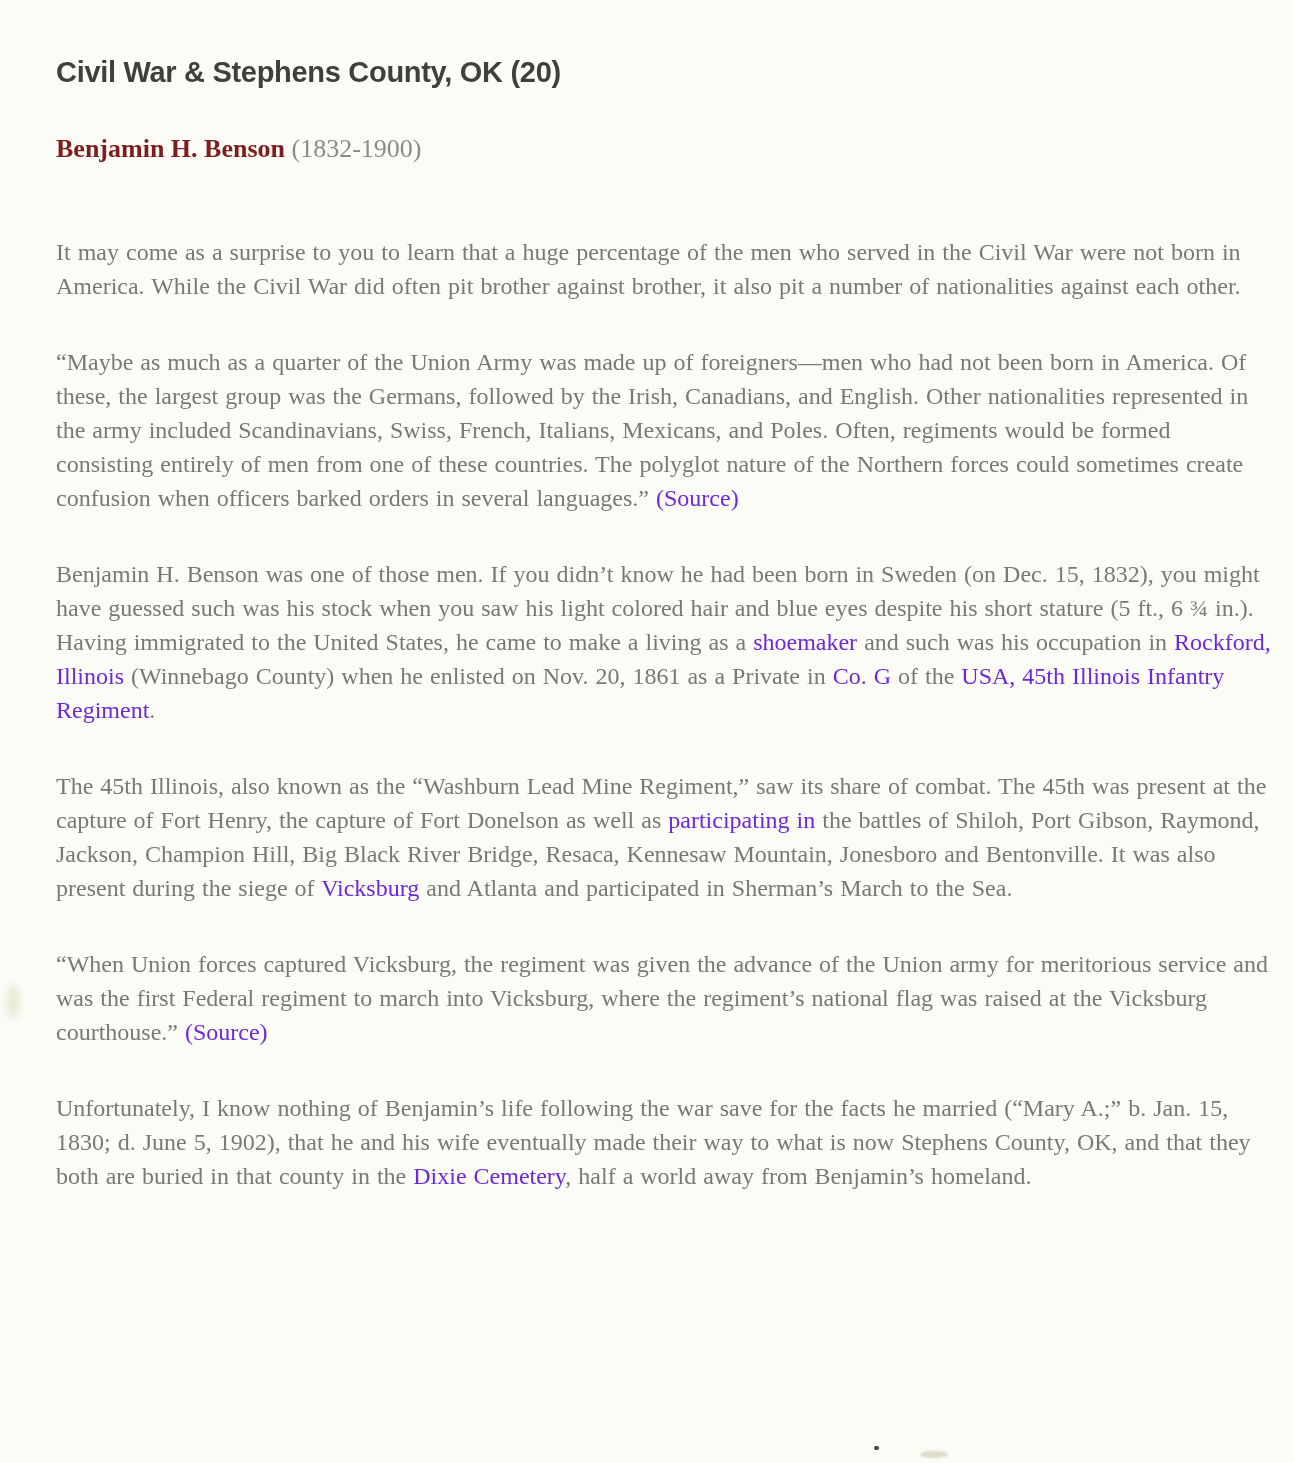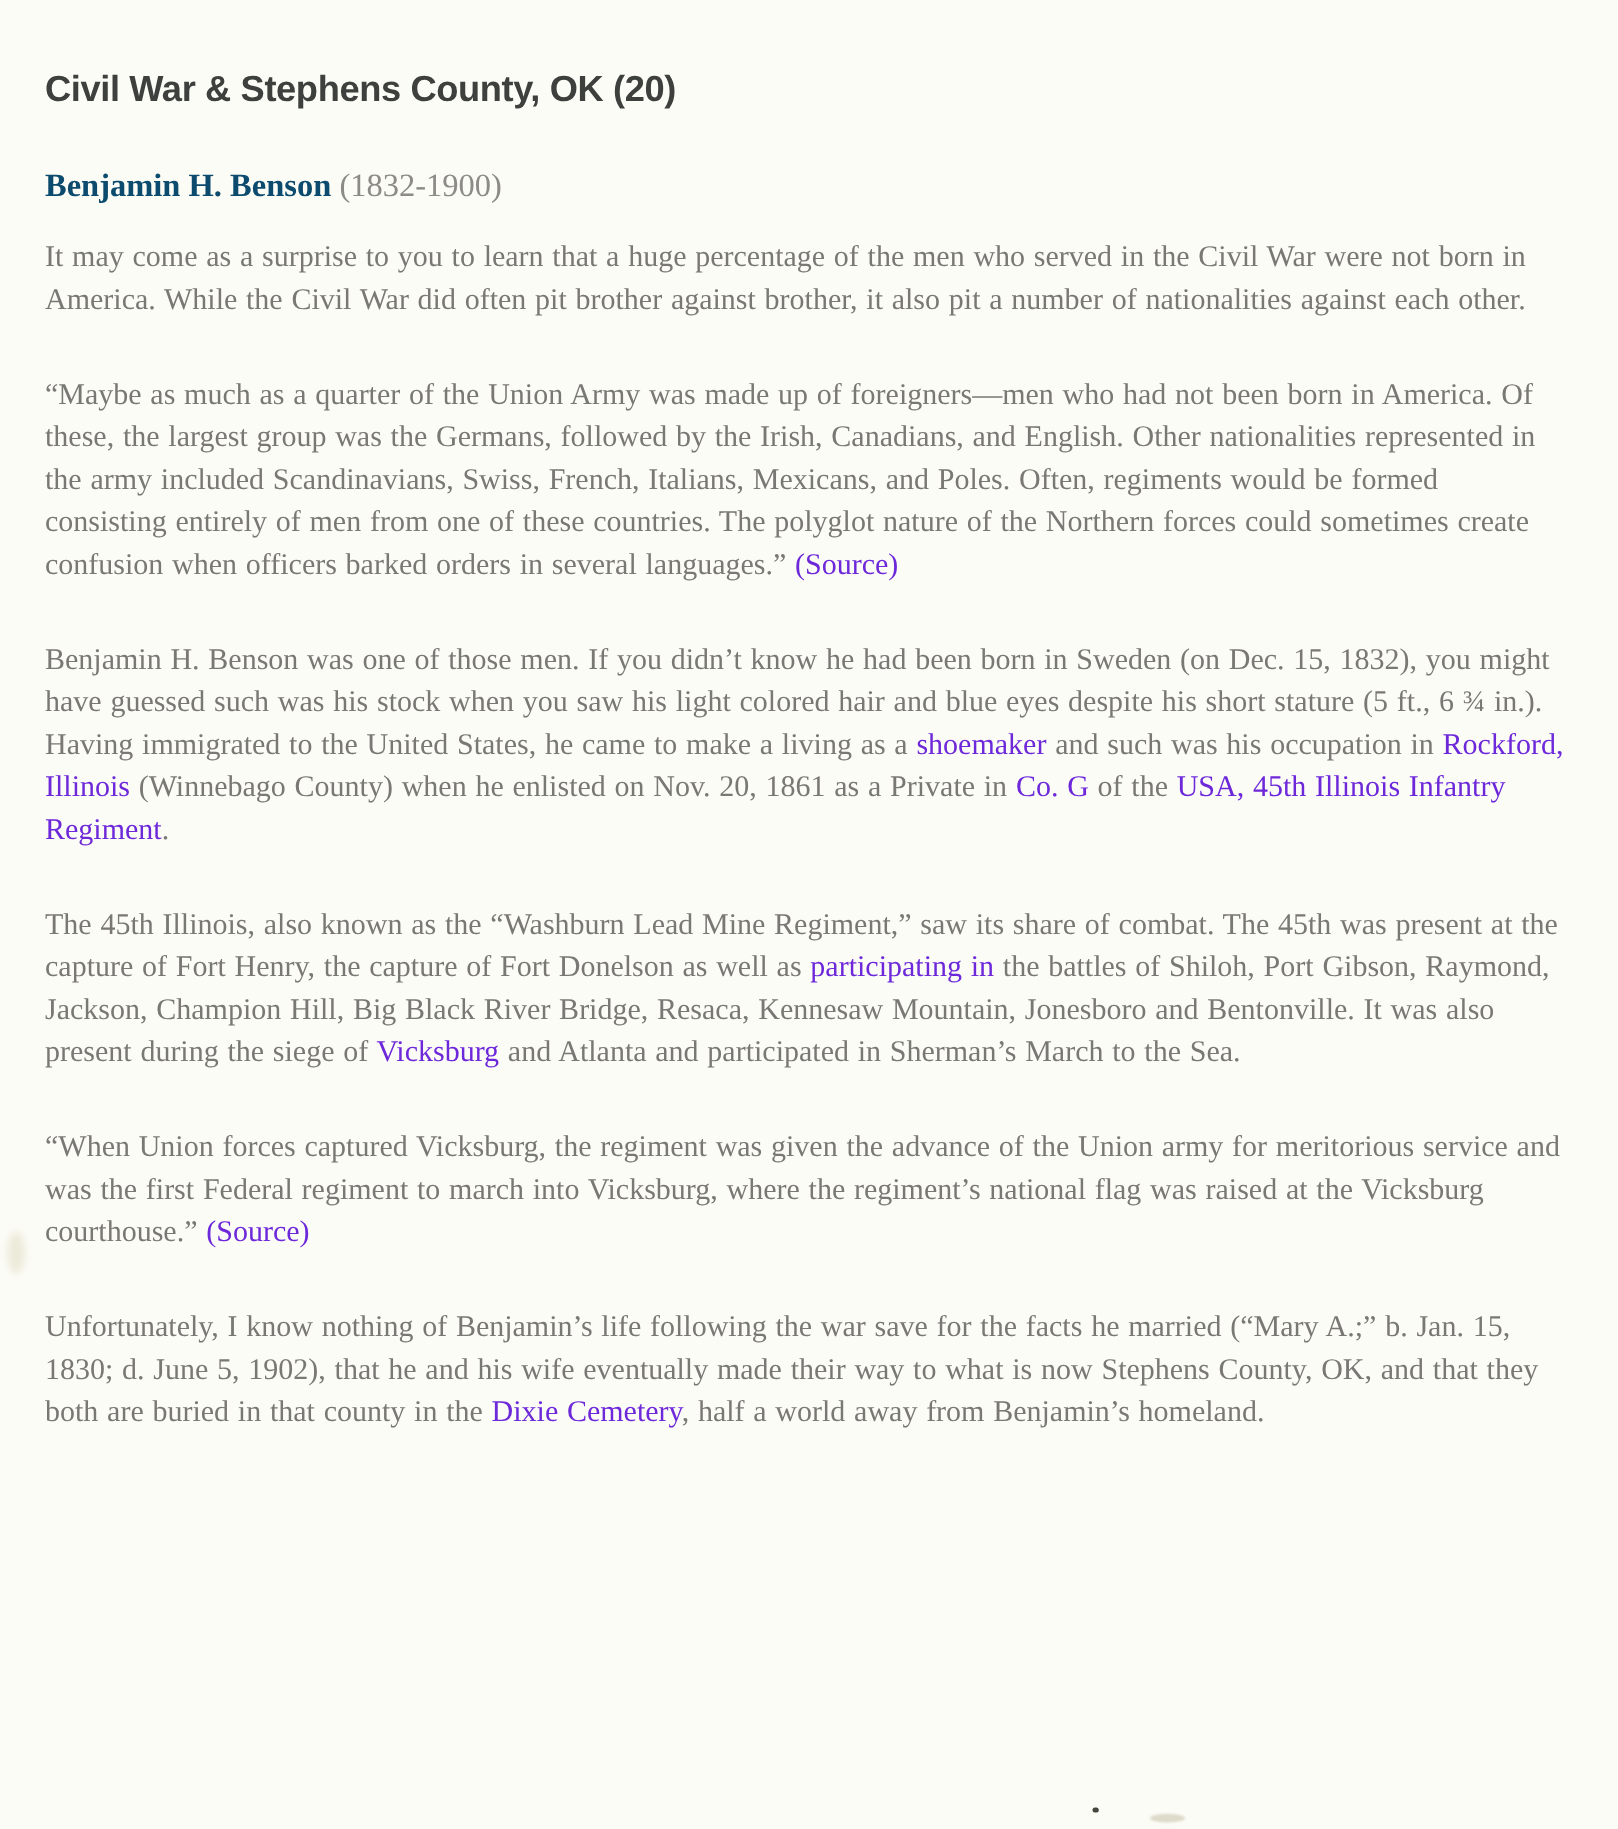--- a/index.html
+++ b/index.html
@@ -9,47 +9,47 @@
   body {
     width: 1294px;
     height: 1463px;
     background: #fcfcf7;
     position: relative;
     overflow: hidden;
     font-family: "Liberation Serif", serif;
   }
   .page {
     position: absolute;
-    left: 36px;
+    left: 56px;
     top: 0;
     width: 1216px;
   }
   .doc-title {
     margin: 55px 0 0 0;
     font-family: "Liberation Sans", sans-serif;
     font-weight: bold;
     font-size: 29px;
     line-height: 34px;
     color: #3d403c;
     letter-spacing: -0.3px;
   }
   .subtitle {
     margin-top: 44px;
     font-size: 26px;
     line-height: 32px;
   }
   .subtitle .person-name {
-    color: #0c4a6e;
+    color: #7f1d1d;
     font-weight: bold;
   }
   .subtitle .person-dates {
     color: #8d8b87;
   }
   .body-copy {
-    margin-top: 24px;
+    margin-top: 70px;
     font-family: Liberation Serif, serif;
   }
   .body-copy p {
     margin: 0 0 42px 0;
     font-size: 24px;
     line-height: 34px;
     color: #7a7874;
     word-spacing: 1px;
   }
   .body-copy p span.dark {

